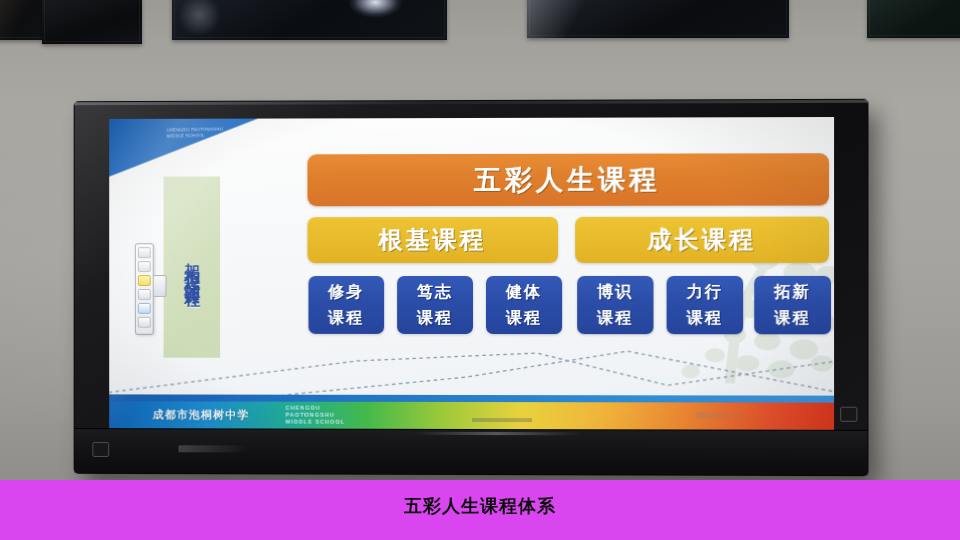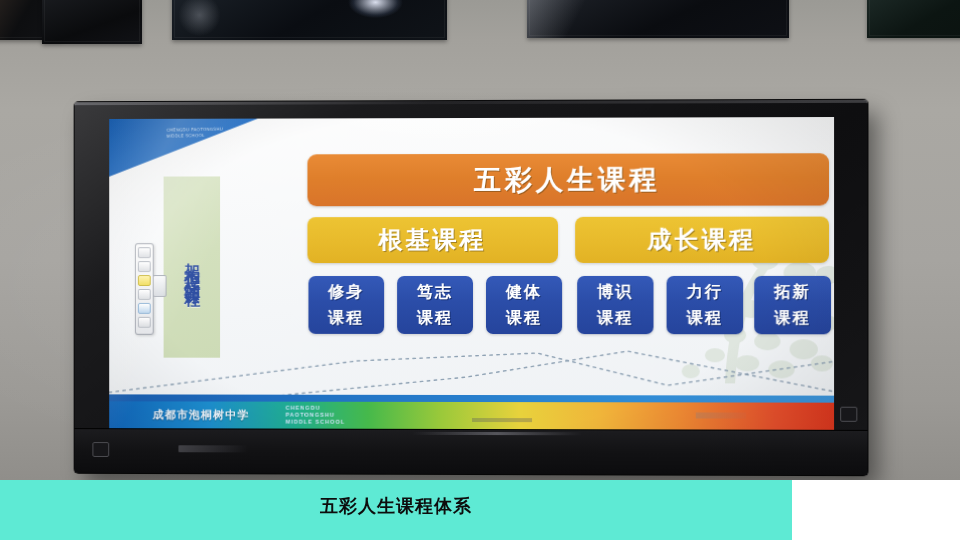--- a/index.html
+++ b/index.html
@@ -320,22 +320,22 @@
   #leaf-1 { left: 290px; }
   #leaf-2 { left: 379px; }
   #leaf-3 { left: 470px; }
   #leaf-4 { left: 559px; }
   #leaf-5 { left: 646px; }
 
   
   #caption {
     position: absolute;
     left: 0; top: 480px;
-    width: 792px; height: 60px;
-    background: #5eead4;
+    width: 960px; height: 60px;
+    background: #d946ef;
     display: flex;
     align-items: flex-start;
     justify-content: center;
     padding-top: 14px;
     box-sizing: border-box;
   }
   #caption-text {
     font-family: "DejaVu Sans", sans-serif;
     font-size: 18px;
     font-weight: bold;

